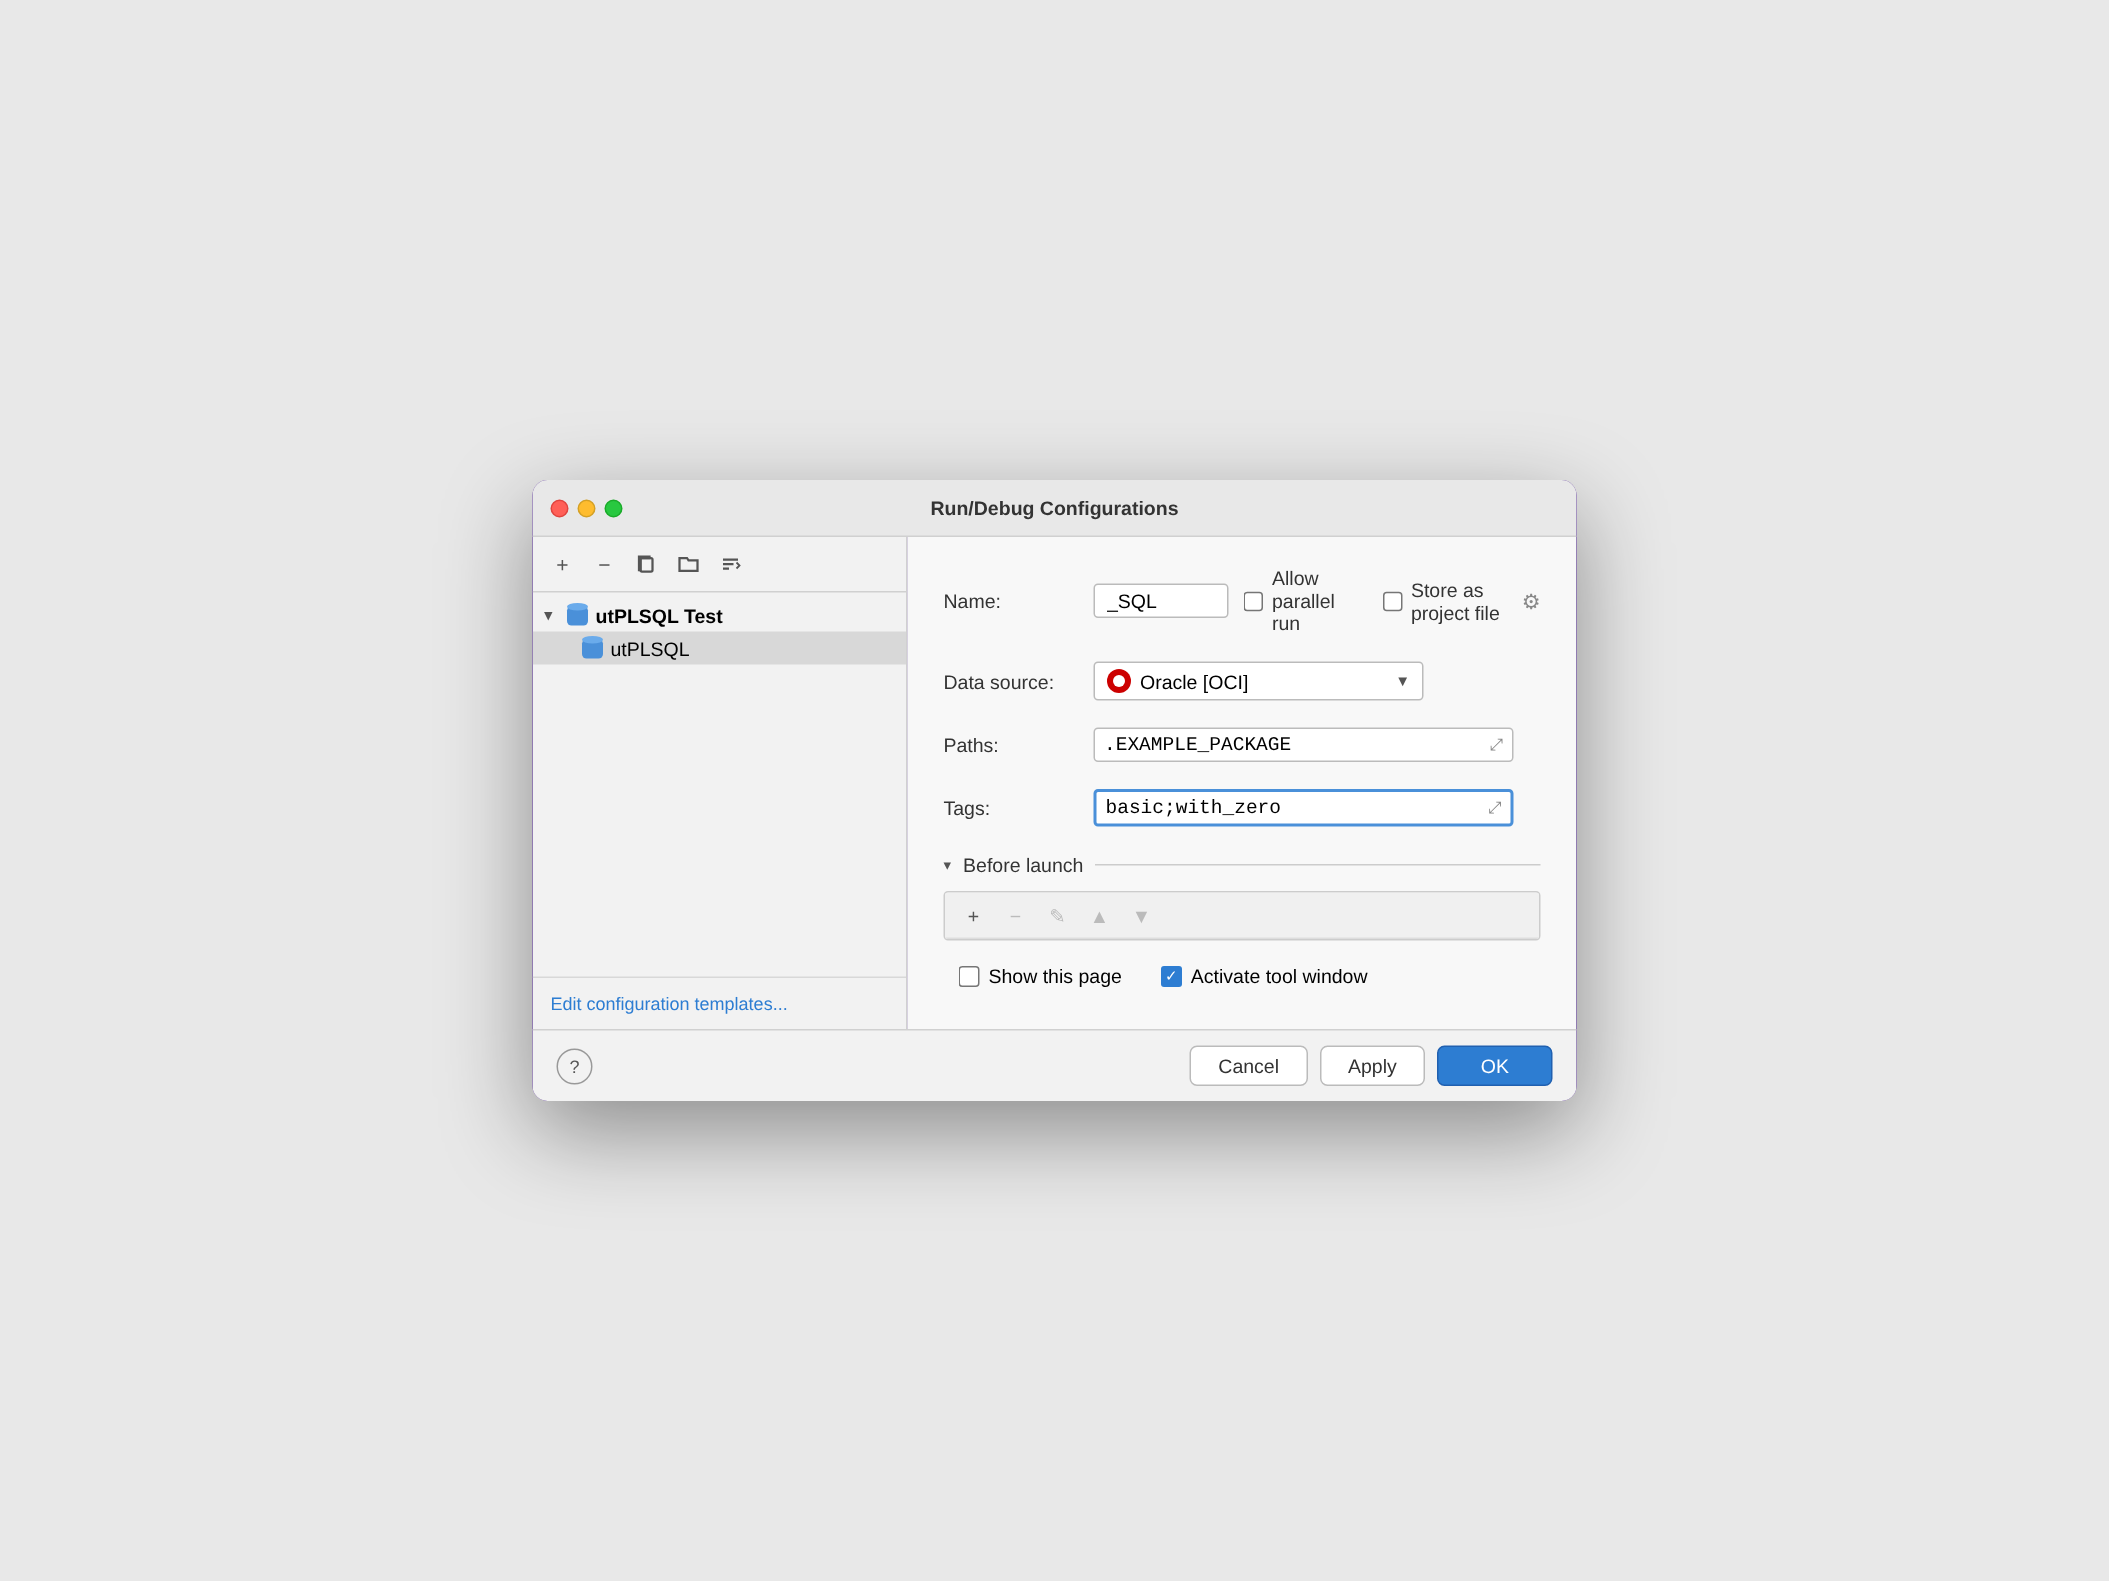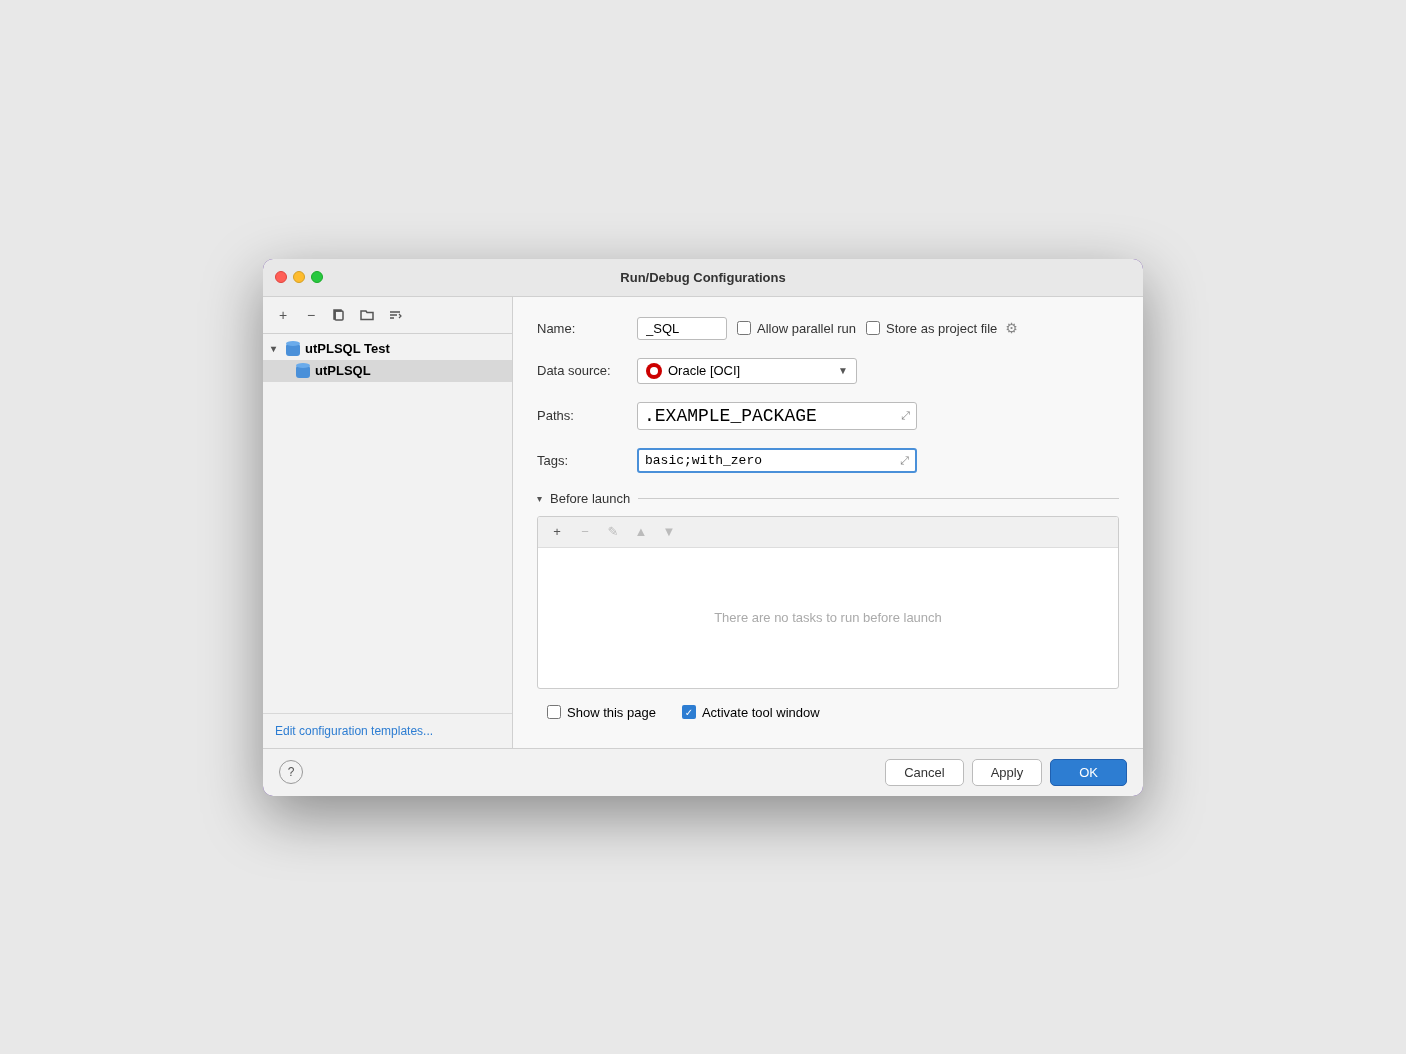--- a/index.html
+++ b/index.html
@@ -6,21 +6,21 @@
     body {
       font-family: -apple-system, BlinkMacSystemFont, "Helvetica Neue", Arial, sans-serif;
       font-size: 13px;
       background: #e8e8e8;
       display: flex;
       align-items: center;
       justify-content: center;
       min-height: 100vh;
     }
     .window {
-      width: 880px;
+      width: 696px;
       background: #4c1d95;
       border-radius: 10px;
       box-shadow: 0 20px 60px rgba(0,0,0,0.4);
       overflow: hidden;
       display: flex;
       flex-direction: column;
     }
     .titlebar {
       background: #e8e8e8;
       height: 38px;
@@ -94,21 +94,20 @@
       flex: 1;
       overflow-y: auto;
       padding: 4px 0;
     }
     .tree-item {
       display: flex;
       align-items: center;
       padding: 3px 8px;
       cursor: pointer;
       gap: 4px;
-      font-weight: bold;
     }
     .tree-item.parent {
       font-weight: 700;
       font-size: 13px;
     }
     .tree-item.child {
       padding-left: 32px;
       background: #d8d8d8;
     }
     .chevron {
@@ -249,21 +248,21 @@
       display: flex;
       align-items: center;
       border: 1px solid #bbb;
       border-radius: 3px;
       background: white;
       padding: 3px 6px;
       gap: 4px;
       min-width: 280px;
     }
     .path-input-text {
-      font-size: 18px;
+      font-size: 13px;
       flex: 1;
       font-family: 'Courier New', monospace;
     }
     .expand-icon {
       color: #888;
       font-size: 11px;
       cursor: pointer;
     }
 
     
@@ -532,23 +531,20 @@
       </div>
 
       <div class="before-launch-panel">
         <div class="before-launch-toolbar">
           <button class="bl-btn">+</button>
           <button class="bl-btn disabled">−</button>
           <button class="bl-btn disabled">✎</button>
           <button class="bl-btn disabled">▲</button>
           <button class="bl-btn disabled">▼</button>
         </div>
-        <div class="before-launch-empty">
-          <span>There are no tasks to run before launch</span>
-        </div>
       </div>
 
       <div class="bottom-checks">
         <div class="check-group">
           <input type="checkbox" class="check-box" style="">
           <span>Show this page</span>
         </div>
         <div class="check-group">
           <div class="checked-box"></div>
           <span>Activate tool window</span>

